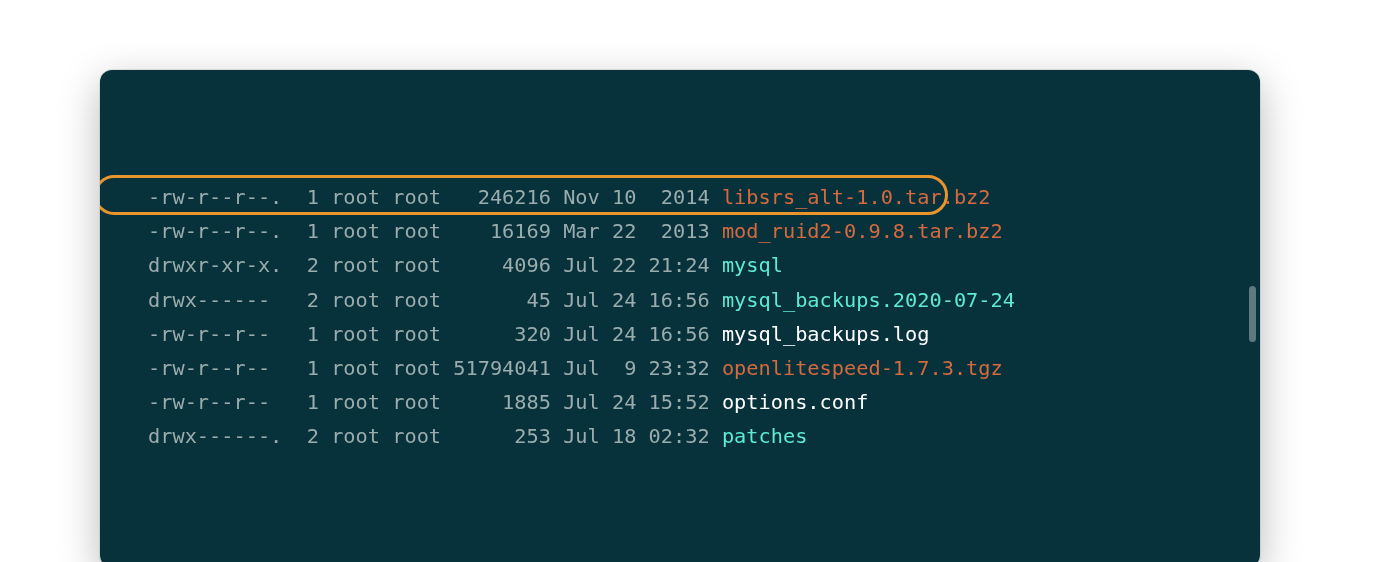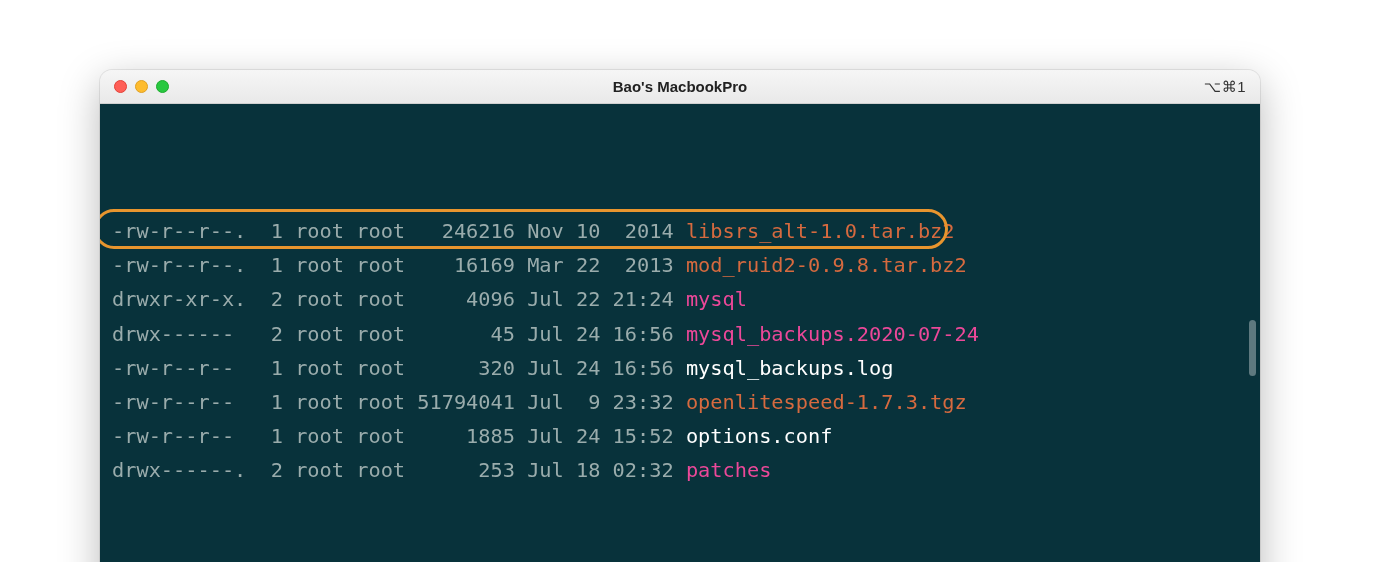--- a/index.html
+++ b/index.html
@@ -55,52 +55,43 @@
   .terminal {
     background: #08323b;
     color: #9aacac;
     font-family: "SF Mono", ui-monospace, Menlo, Consolas, monospace;
     font-size: 20.3px;
     line-height: 1.68;
     padding: 8px 12px 12px 12px;
     white-space: pre;
     position: relative;
   }
-  .row { display: block; position: relative; }
+  .row { display: block; position: relative; margin-left: 36px; }
   .fn-red  { color: #d66a3f; }
-  .fn-blue { color: #ec4899; }
+  .fn-blue { color: #5eead4; }
   .fn-grey { color: #ffffff; }
   .highlight-ring {
     position: absolute;
     border: 3px solid #e8952e;
     border-radius: 22px;
     pointer-events: none;
   }
   .scrollbar {
     position: absolute;
     right: 4px;
     width: 7.5px;
     border-radius: 4px;
     background: rgba(255,255,255,0.35);
   }
 </style>
 </head>
 <body>
 
 <div class="window">
 
-  <div class="titlebar">
-    <div class="traffic-lights">
-      <div class="tl red"></div>
-      <div class="tl yellow"></div>
-      <div class="tl green"></div>
-    </div>
-    <div class="title">Bao's MacbookPro</div>
-    <div class="title-right">⌥⌘1</div>
-  </div>
 
   <div class="terminal" id="terminal">
     
     <span class="row">-rw-r--r--.  1 root root   246216 Nov 10  2014 <span class="fn-red">libsrs_alt-1.0.tar.bz2</span></span><span class="row">-rw-r--r--.  1 root root    16169 Mar 22  2013 <span class="fn-red">mod_ruid2-0.9.8.tar.bz2</span></span><span class="row">drwxr-xr-x.  2 root root     4096 Jul 22 21:24 <span class="fn-blue">mysql</span></span><span class="row">drwx------   2 root root       45 Jul 24 16:56 <span class="fn-blue">mysql_backups.2020-07-24</span></span><span class="row">-rw-r--r--   1 root root      320 Jul 24 16:56 <span class="fn-grey">mysql_backups.log</span></span><span class="row">-rw-r--r--   1 root root 51794041 Jul  9 23:32 <span class="fn-red">openlitespeed-1.7.3.tgz</span></span><span class="row">-rw-r--r--   1 root root     1885 Jul 24 15:52 <span class="fn-grey">options.conf</span></span><span class="row">drwx------.  2 root root      253 Jul 18 02:32 <span class="fn-blue">patches</span></span><div class="highlight-ring" id="hring" style="left: -6px; top: 105px; width: 854px; height: 40px;"></div>
     <div class="scrollbar" id="sbar" style="top: 216px; height: 56px;"></div>
   </div>
 
 </div>
 
 </body></html>

